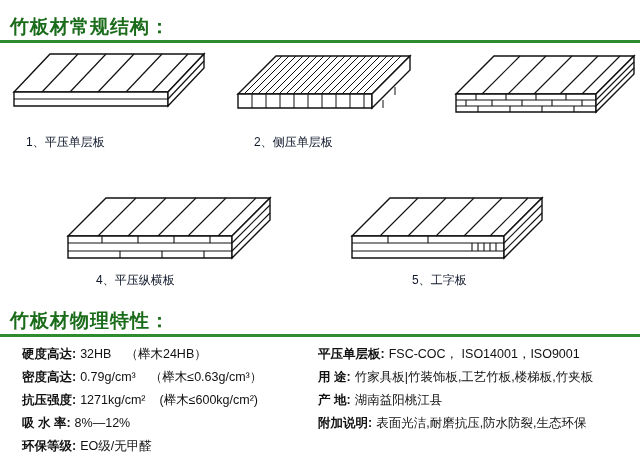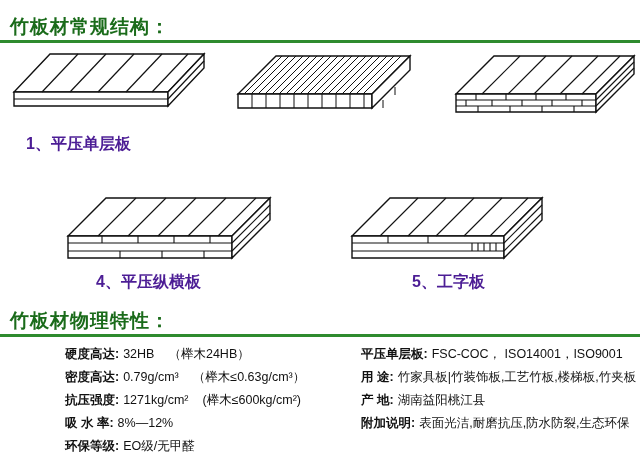--- a/index.html
+++ b/index.html
@@ -42,38 +42,37 @@
   }
   .green-rule.r1 { top: 40px; }
   .green-rule.r2 { top: 334px; }
 
   
   .diagram {
     position: absolute;
   }
   .caption {
     position: absolute;
-    font-size: 16px;
-    font-weight: bold;
+    font-size: 12px;
+    font-weight: normal;
     white-space: nowrap;
-    color: #4c1d95;
+    color: #0f172a;
   }
 
   
   .specs {
     position: absolute;
     left: 0;
     top: 346px;
     width: 640px;
     height: 126px;
   }
   .spec-col {
     position: absolute;
     top: 0;
-    margin-left: 43px;
   }
   .spec-col.left { left: 22px; width: 290px; }
   .spec-col.right { left: 318px; width: 316px; }
 
   .spec-row {
     display: flex;
     align-items: baseline;
     height: 23px;
     font-size: 12.5px;
     white-space: nowrap;
@@ -158,20 +157,21 @@
         <path d="M48 46 L48 60"></path>
       <path d="M62 46 L62 60"></path>
         <path d="M76 46 L76 60"></path>
         <path d="M90 46 L90 60"></path>
       <path d="M104 46 L104 60"></path>
         <path d="M118 46 L118 60"></path>
         <path d="M132 46 L132 60"></path>
       <path d="M151 52 L151 60 M163 39 L163 47"></path>
     </g>
   </svg>
+  <div class="caption" style="left:254px; top:134px;">2、侧压单层板</div>
 
   <svg class="diagram" style="left:448px; top:48px;" width="190" height="78" viewBox="0 0 190 78">
     <g fill="#ffffff" stroke="#111" stroke-width="1.4">
       <path d="M46 8 L186 8 L148 46 L8 46 Z"></path>
       <path d="M8 46 L148 46 L148 64 L8 64 Z"></path>
       <path d="M148 46 L186 8 L186 26 L148 64 Z"></path>
     </g>
     <g stroke="#111" stroke-width="1.1" fill="none">
 
       <path d="M72 8 L34 46"></path>

